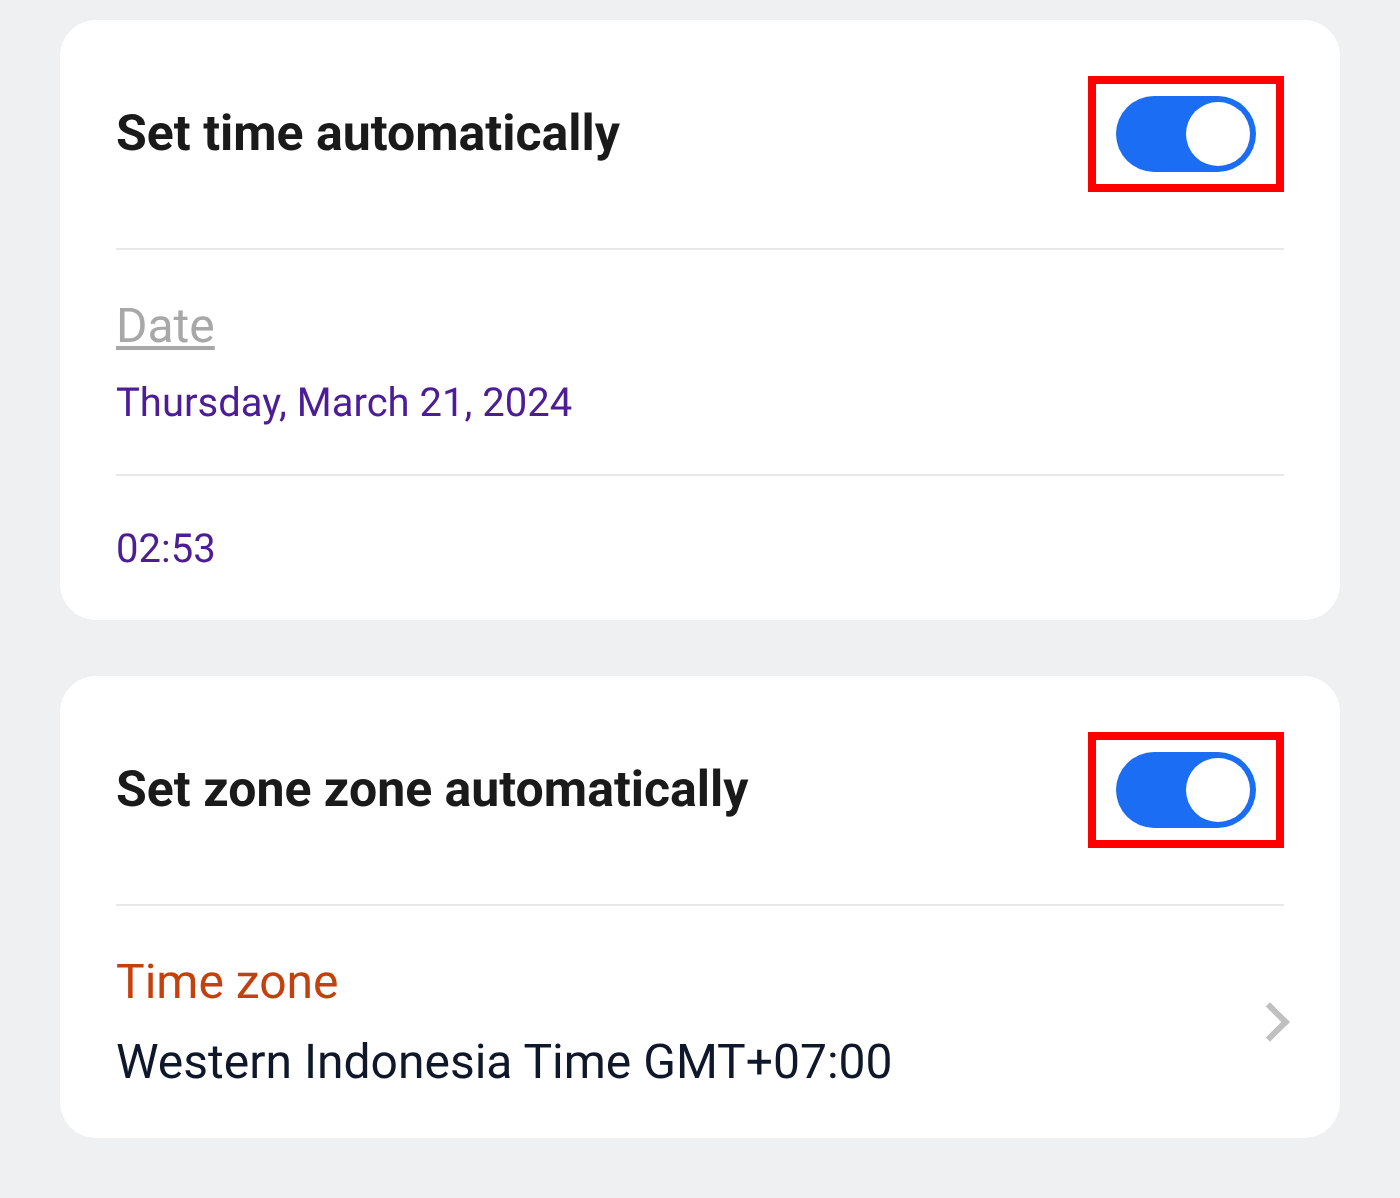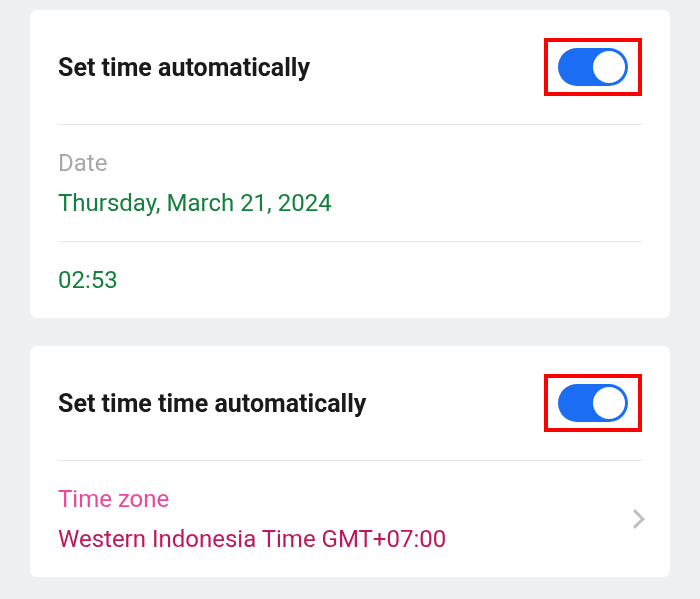--- a/index.html
+++ b/index.html
@@ -9,21 +9,21 @@
     }
     body {
       font-family: -apple-system, BlinkMacSystemFont, 'Segoe UI', Roboto, Helvetica, Arial, sans-serif;
       background-color: #eef0f2;
       width: 700px;
       height: 599px;
       padding: 10px 30px;
     }
     .card {
       background-color: #ffffff;
-      border-radius: 7px;
+      border-radius: 18px;
       padding: 0 28px;
       margin-bottom: 28px;
     }
     .row {
       display: flex;
       align-items: center;
       justify-content: space-between;
       padding: 28px 0;
       position: relative;
     }
@@ -35,24 +35,25 @@
       font-weight: 700;
       color: #1a1a1a;
     }
     .row-stack {
       padding: 24px 0;
     }
     .row-stack .label {
       font-size: 24px;
       color: #a8a8a8;
       margin-bottom: 12px;
+      text-decoration: underline;
     }
     .row-stack .value {
-      font-size: 24px;
-      color: #15803d;
+      font-size: 20px;
+      color: #4c1d95;
     }
     .toggle-highlight {
       border: 4px solid #ff0000;
       padding: 6px 10px;
       display: inline-flex;
       align-items: center;
       justify-content: center;
     }
     .toggle {
       width: 70px;
@@ -83,26 +84,26 @@
     }
     .row-tz {
       display: flex;
       align-items: center;
       justify-content: space-between;
       padding: 24px 0;
       position: relative;
     }
     .tz-stack .label {
       font-size: 24px;
-      color: #ec4899;
+      color: #c2410c;
       margin-bottom: 12px;
     }
     .tz-stack .value {
       font-size: 24px;
-      color: #be185d;
+      color: #0f172a;
     }
   </style>
 </head>
 <body>
 
 <div class="card">
   <div class="row row-divider">
     <span class="row-title">Set time automatically</span>
     <div class="toggle-highlight">
       <div class="toggle">
@@ -114,21 +115,21 @@
     <div class="label">Date</div>
     <div class="value">Thursday, March 21, 2024</div>
   </div>
   <div class="row-stack">
     <div class="value">02:53</div>
   </div>
 </div>
 
 <div class="card">
   <div class="row row-divider">
-    <span class="row-title">Set time time automatically</span>
+    <span class="row-title">Set zone zone automatically</span>
     <div class="toggle-highlight">
       <div class="toggle">
         <div class="toggle-knob"></div>
       </div>
     </div>
   </div>
   <div class="row-tz">
     <div class="tz-stack">
       <div class="label">Time zone</div>
       <div class="value">Western Indonesia Time GMT+07:00</div>

